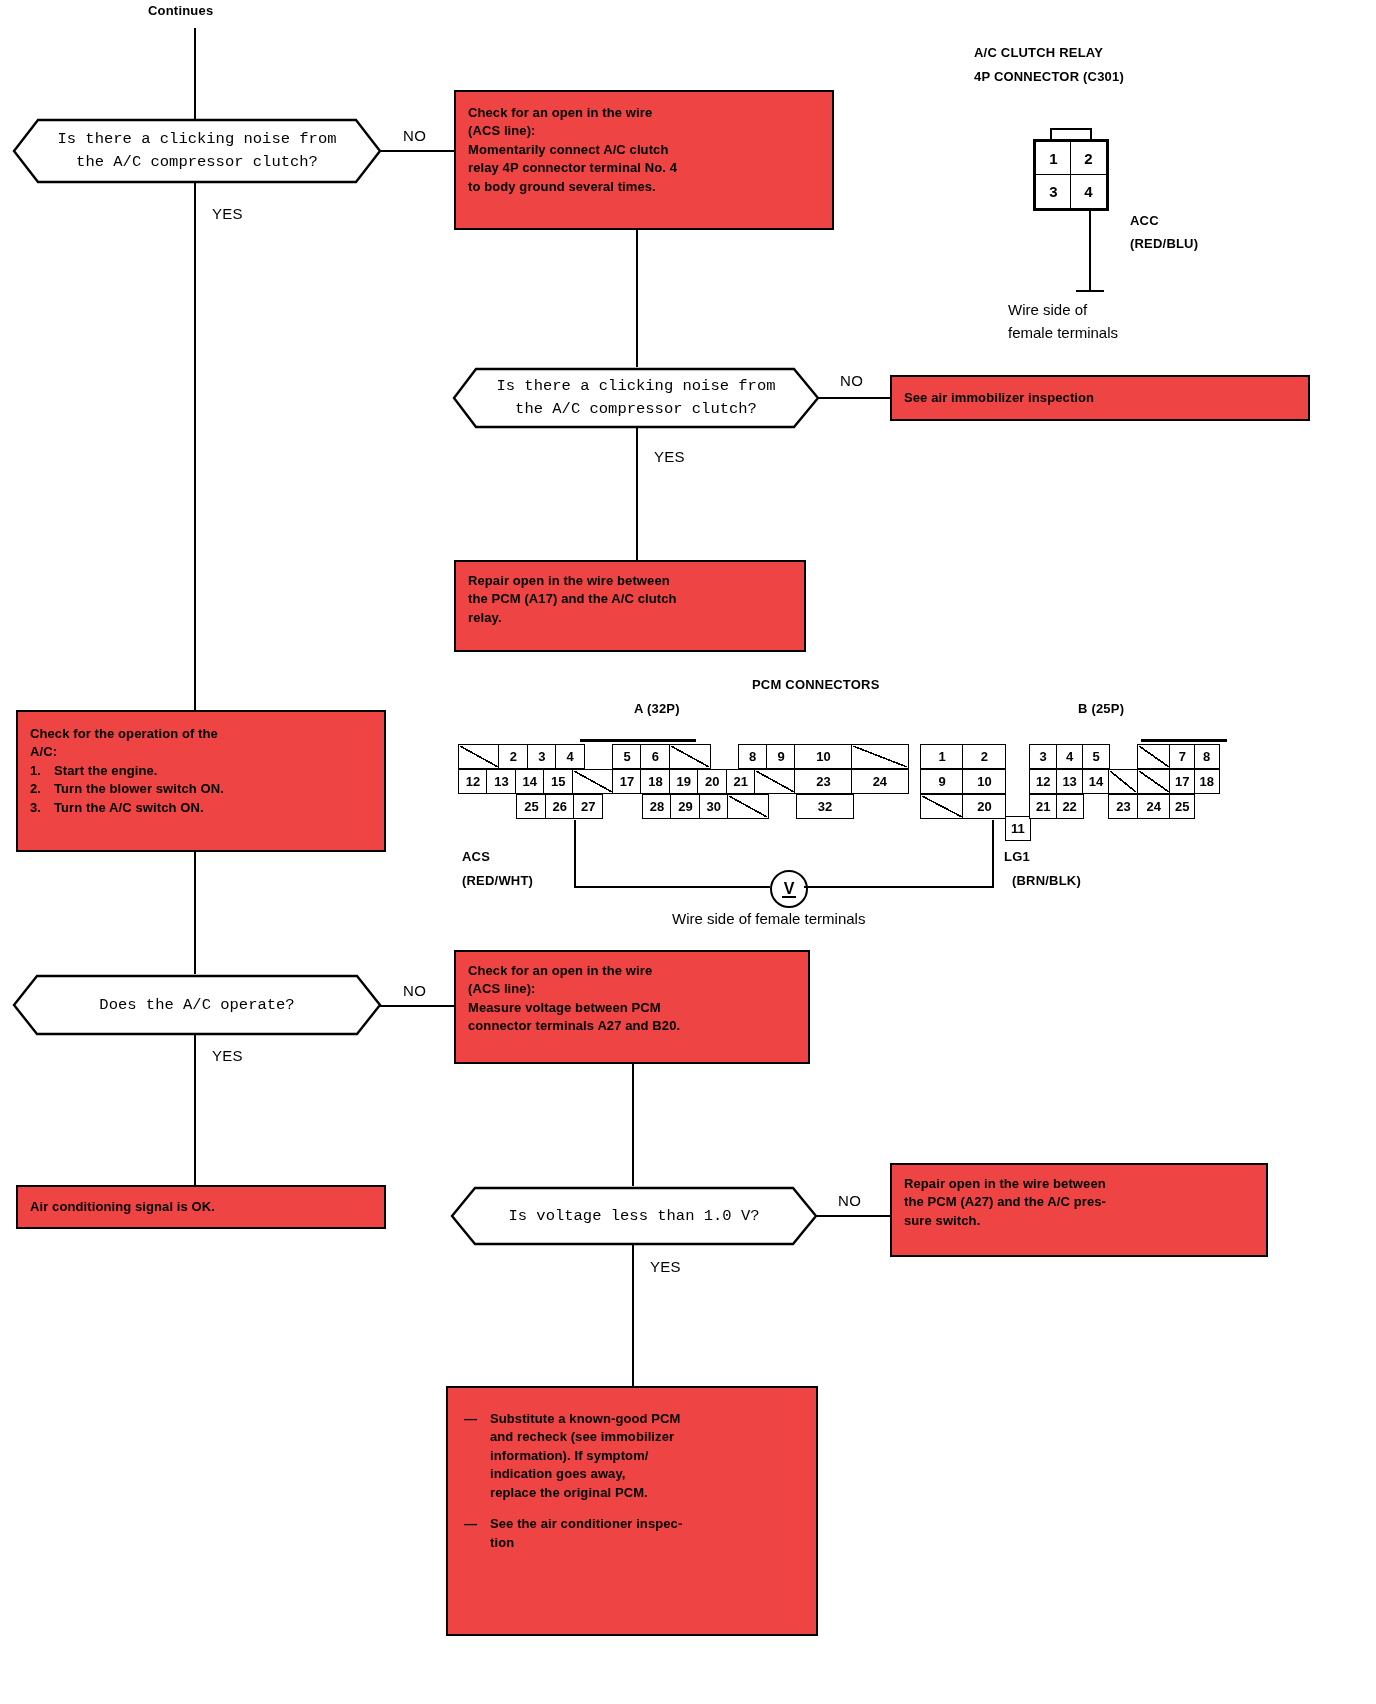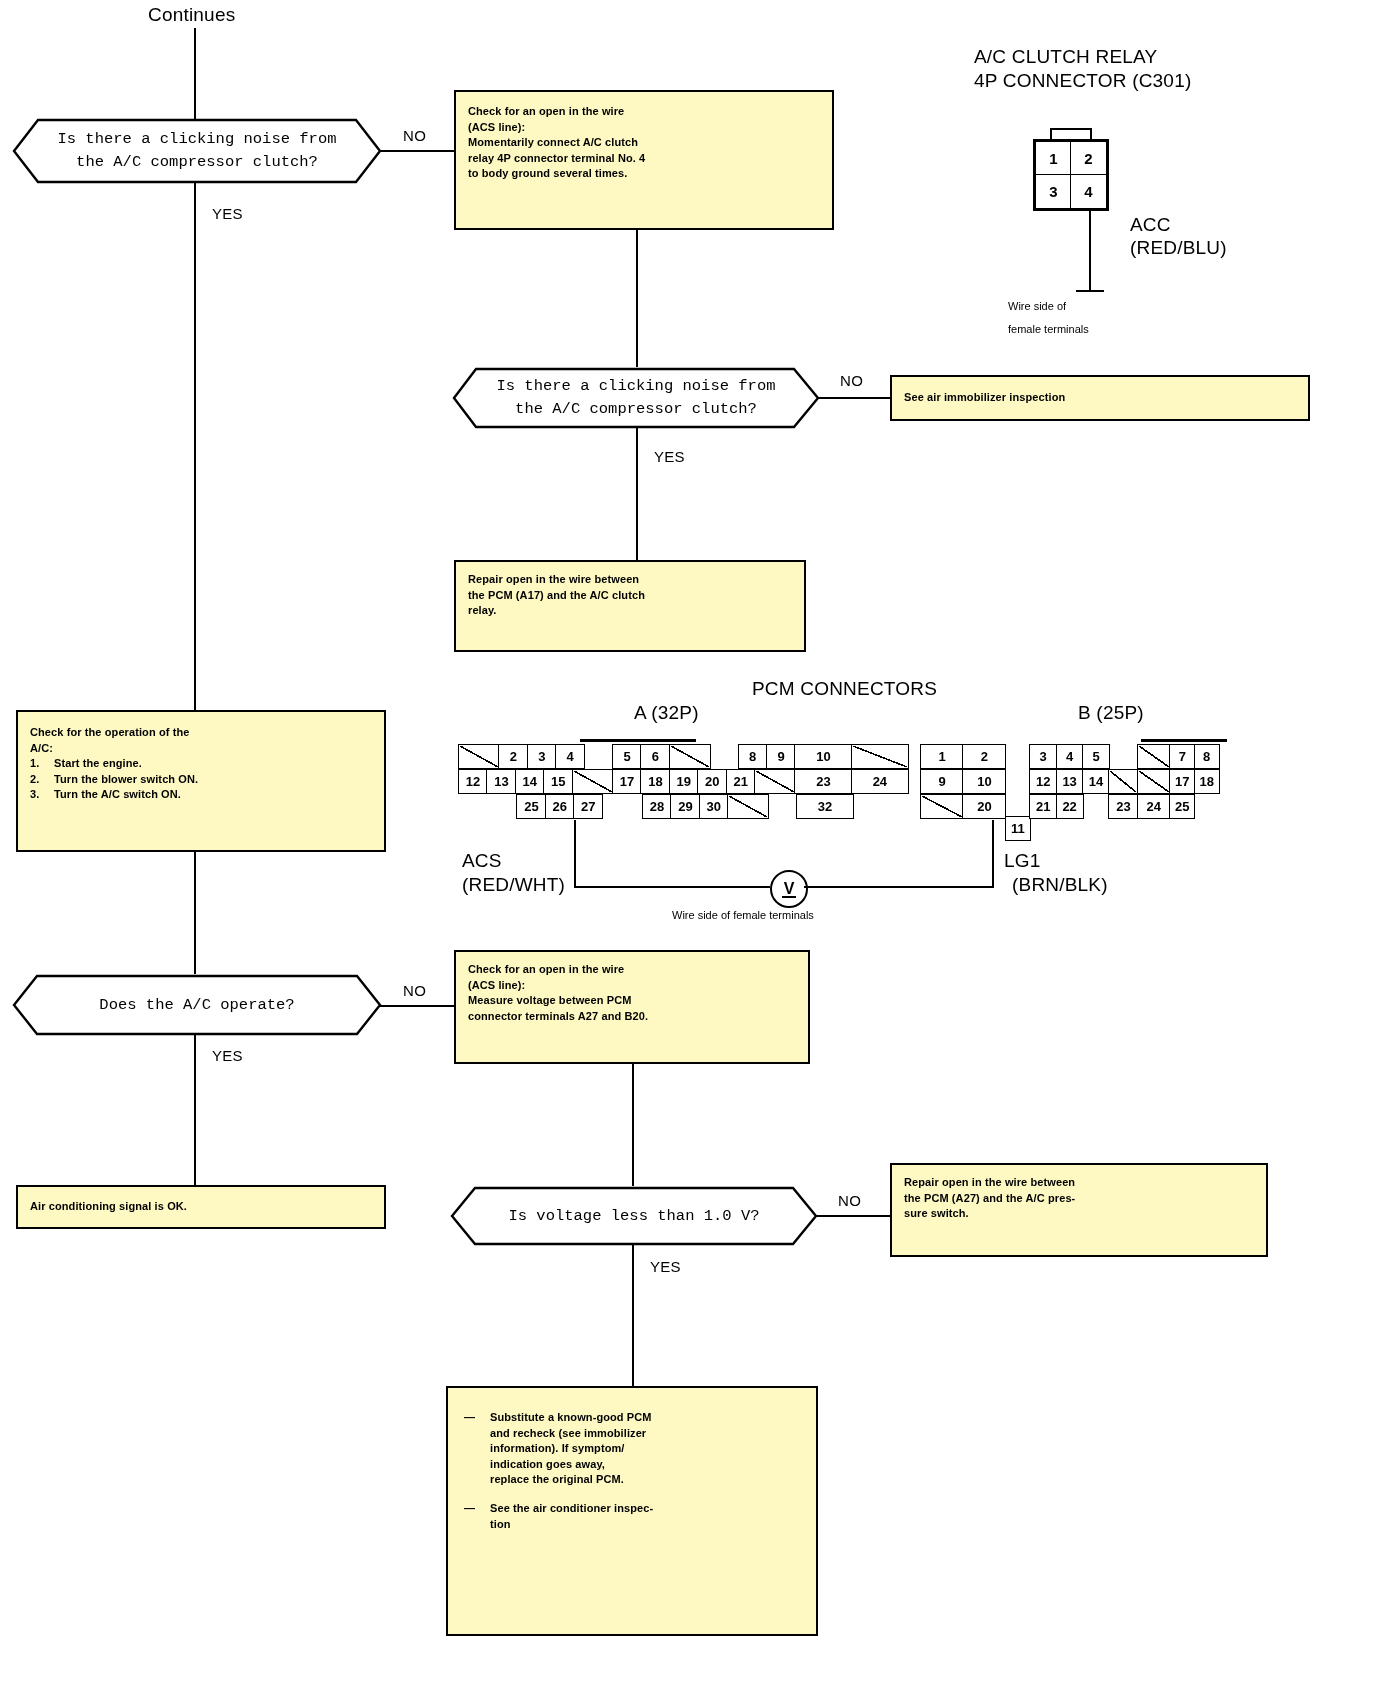--- a/index.html
+++ b/index.html
@@ -17,25 +17,25 @@
     height: 1704px;
     background: #ffffff;
     overflow: hidden;
   }
   .abs { position: absolute; }
 
   
   .box {
     position: absolute;
     border: 2px solid #000;
-    background: #fef9c3;
+    background: #ef4444;
     box-sizing: border-box;
     padding: 10px 12px;
     font-weight: bold;
-    font-size: 11px;
+    font-size: 13px;
     line-height: 1.42;
     letter-spacing: .1px;
   }
   .dec-wrap { position: absolute; font-family: Liberation Mono, monospace; }
   .dec-wrap svg { position: absolute; left: 0; top: 0; overflow: visible; }
   .dec-wrap .dec-text {
     position: absolute;
     left: 0; top: 0;
     width: 100%; height: 100%;
     display: flex; align-items: center; justify-content: center;
@@ -52,28 +52,28 @@
 
   .edgelabel {
     position: absolute;
     font-size: 15px;
     letter-spacing: .3px;
     white-space: nowrap;
   }
 
   .plain {
     position: absolute;
-    font-size: 11px;
+    font-size: 15px;
     white-space: nowrap;
     line-height: 1.4;
   }
   .bold {
     position: absolute;
-    font-weight: normal;
-    font-size: 19px;
+    font-weight: bold;
+    font-size: 13px;
     white-space: nowrap;
     line-height: 1.4;
     letter-spacing: .2px;
   }
 
   
   .pinrow { position: absolute; display: flex; }
   .pin {
     box-sizing: border-box;
     border: 1.6px solid #000;

